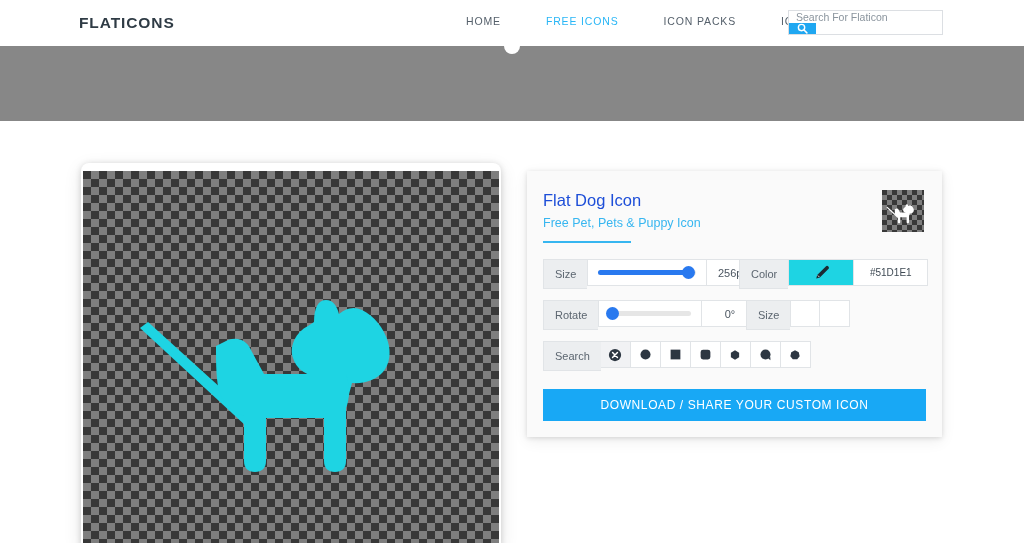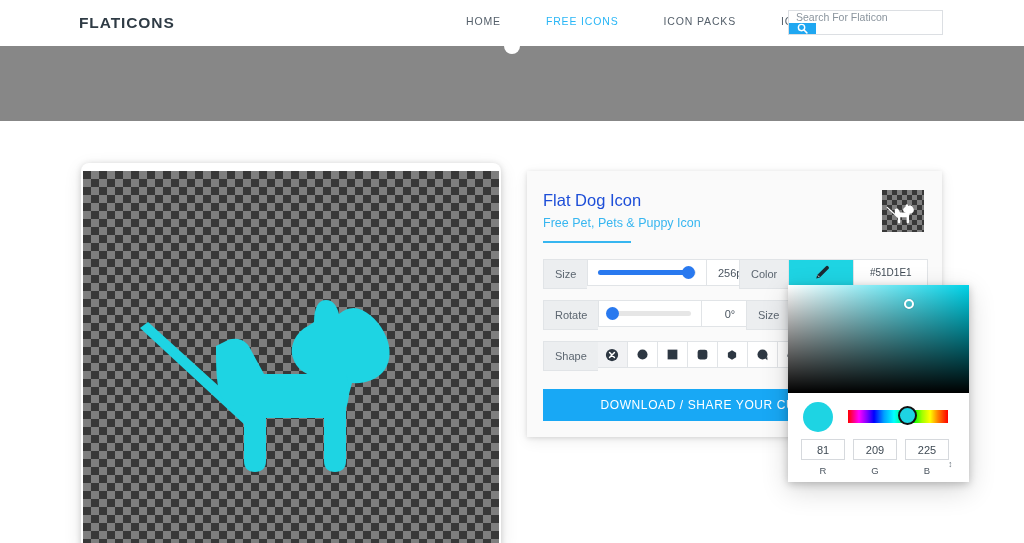--- a/index.html
+++ b/index.html
@@ -358,21 +358,21 @@
       <div class="ctrl-value" style="min-width:56px">0°</div>
     </div>
 
     <div class="ctrl-row row-flip">
       <div class="ctrl-label">Size</div>
       <div class="flip-box"></div>
       <div class="flip-box" style="border-left:none"></div>
     </div>
 
     <div class="ctrl-row row-shape">
-      <div class="ctrl-label">Shape</div>
+      <div class="ctrl-label">Search</div>
       <div class="shape-cell sel">
         <svg width="14" height="14" viewBox="0 0 16 16">
           <circle cx="8" cy="8" r="7" fill="#2d3742"></circle>
           <path d="M5.2 5.2 L10.8 10.8 M10.8 5.2 L5.2 10.8" stroke="#fff" stroke-width="1.7" stroke-linecap="round"></path>
         </svg>
       </div>
       <div class="shape-cell">
         <svg width="13" height="13" viewBox="0 0 16 16">
           <circle cx="8" cy="8" r="6.2" fill="#2d3742"></circle>
         </svg>
@@ -401,42 +401,14 @@
       <div class="shape-cell">
         <svg width="12" height="12" viewBox="0 0 16 16">
           <polygon points="8,1.8 13,4.4 14.2,9.6 11,13.8 5,13.8 1.8,9.6 3,4.4" fill="#2d3742"></polygon>
         </svg>
       </div>
     </div>
 
     <button class="dl-btn">DOWNLOAD / SHARE YOUR CUSTOM ICON</button>
   </div>
 
-  <div class="picker">
-    <div class="picker-sv">
-      <div class="white-g"></div>
-      <div class="black-g"></div>
-      <div class="sv-cursor"></div>
-    </div>
-    <div class="picker-body">
-      <div class="picker-preview"></div>
-      <div class="hue-strip"></div>
-      <div class="hue-cursor"></div>
-
-      <div class="rgb-row">
-        <div class="rgb-cell">
-          <input class="rgb-input" type="text" value="81" style="">
-          <div class="rgb-label">R</div>
-        </div>
-        <div class="rgb-cell">
-          <input class="rgb-input" type="text" value="209" style="">
-          <div class="rgb-label">G</div>
-        </div>
-        <div class="rgb-cell">
-          <input class="rgb-input" type="text" value="225" style="">
-          <div class="rgb-label">B</div>
-        </div>
-      </div>
-      <div class="rgb-spin">↕</div>
-    </div>
-  </div>
 
 </div>
 
 </body></html>

